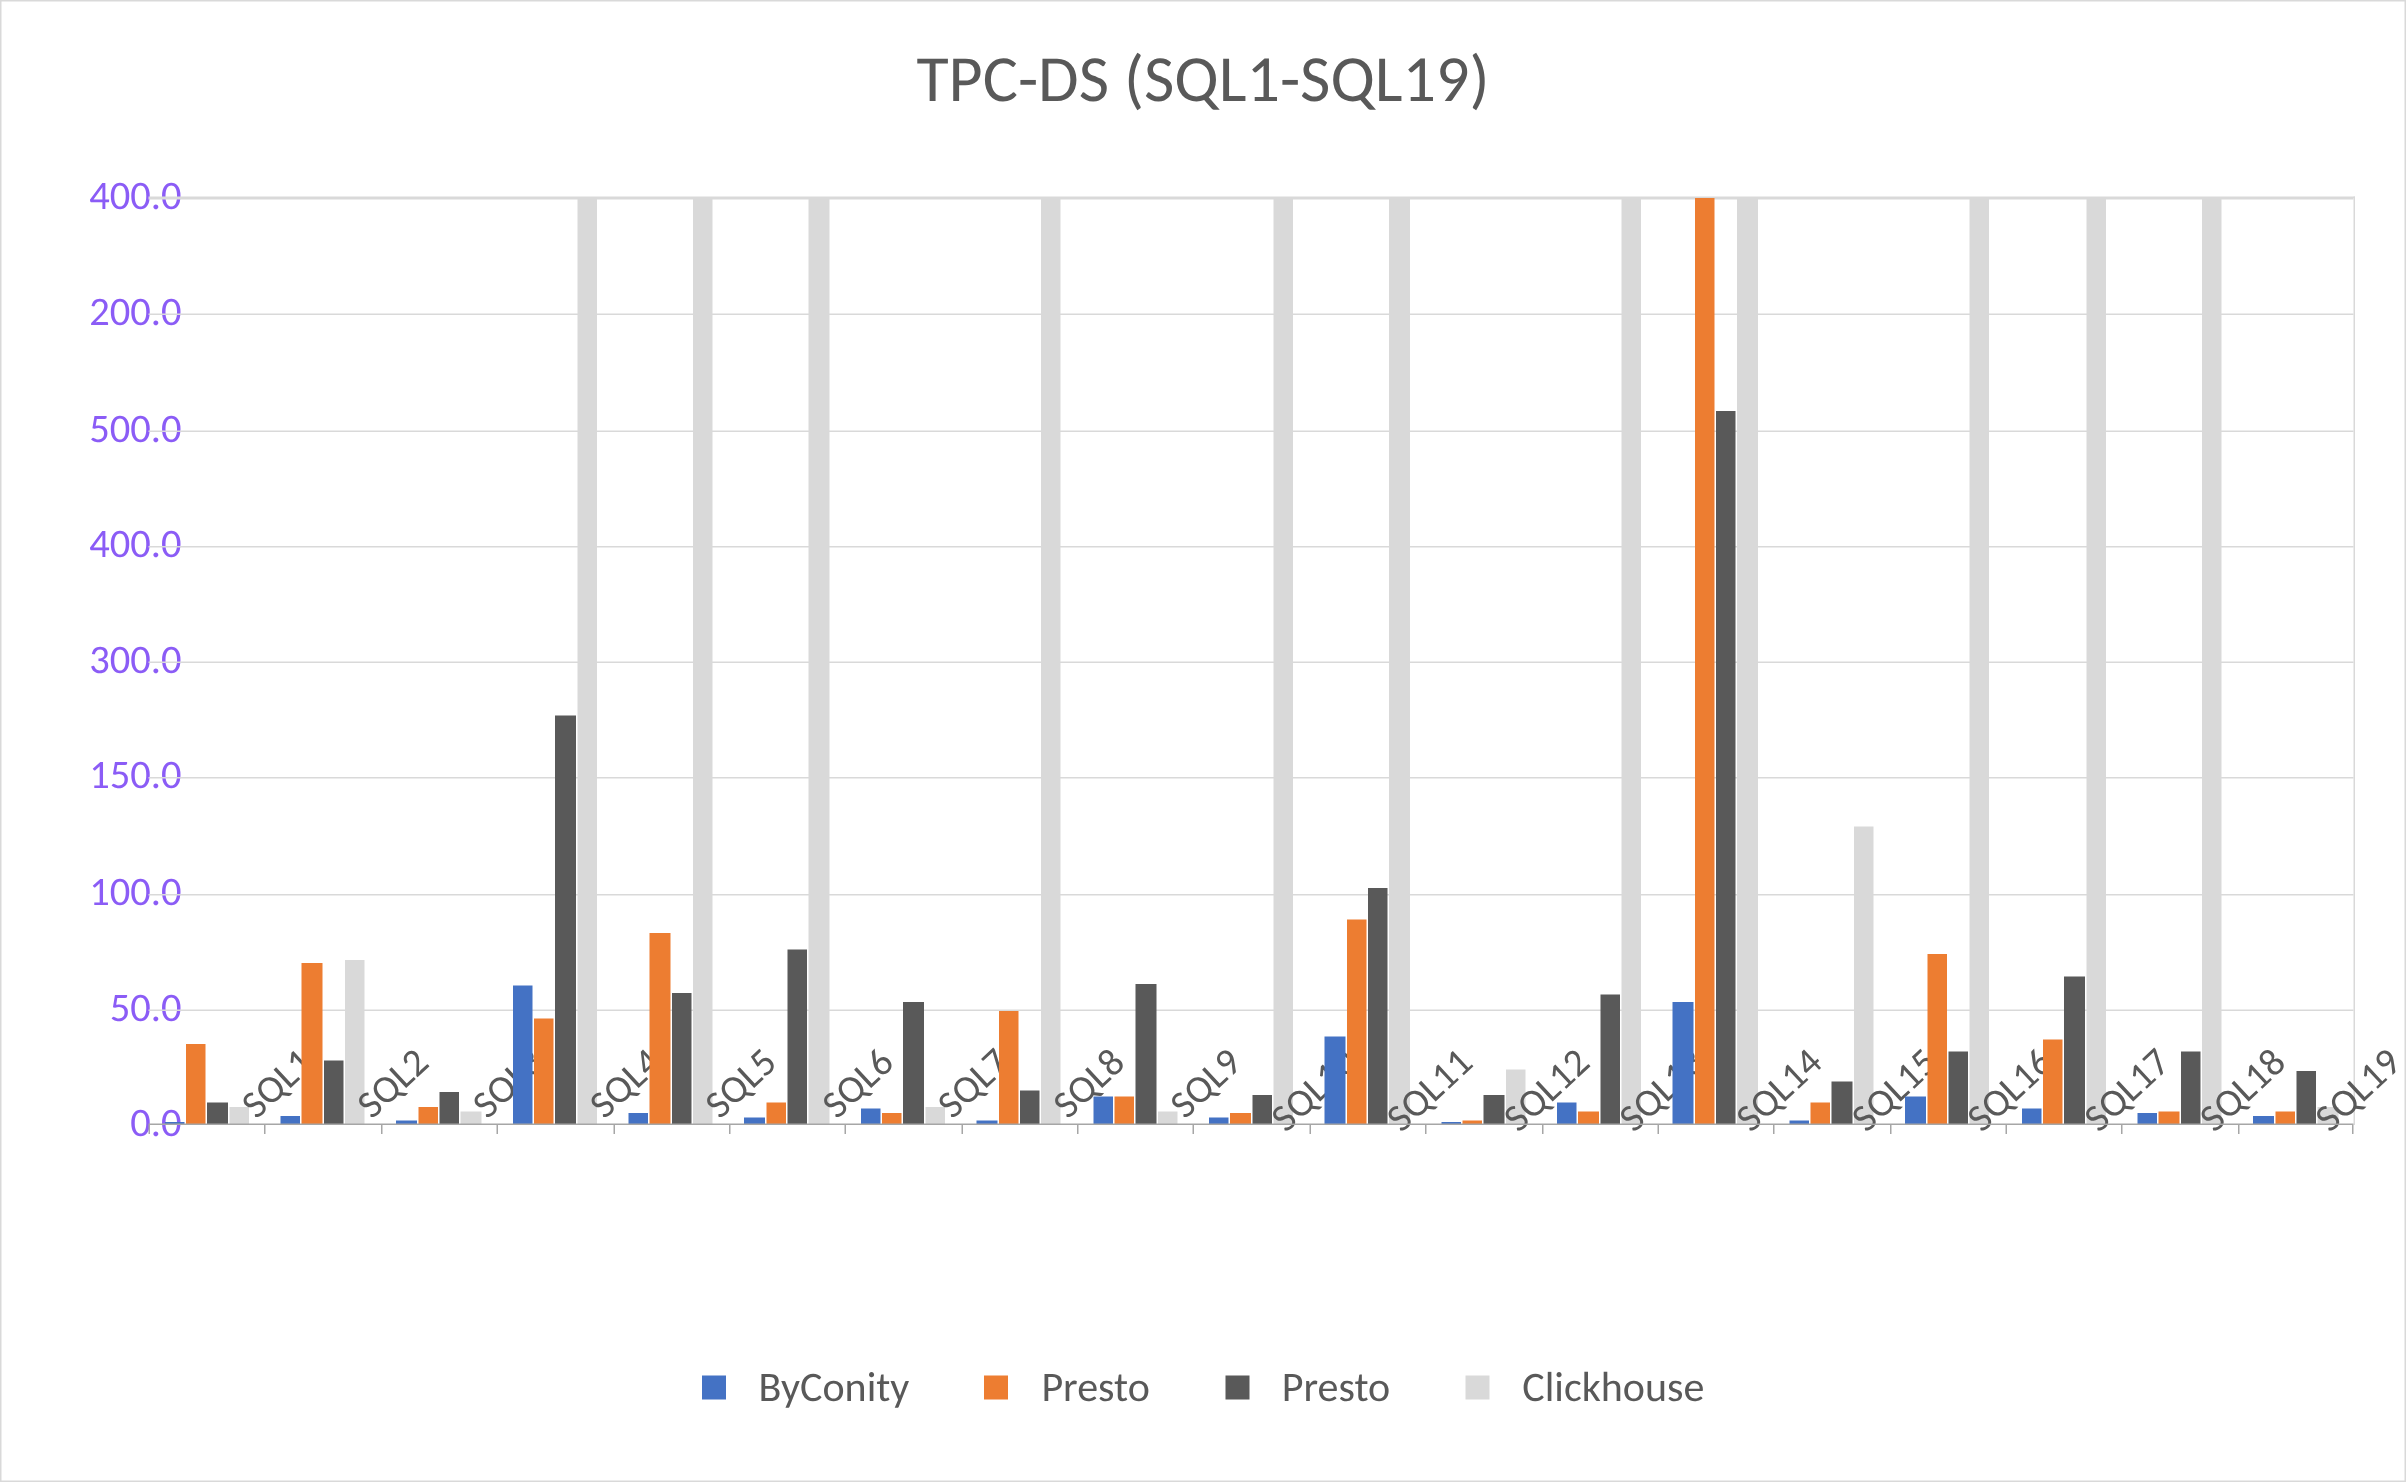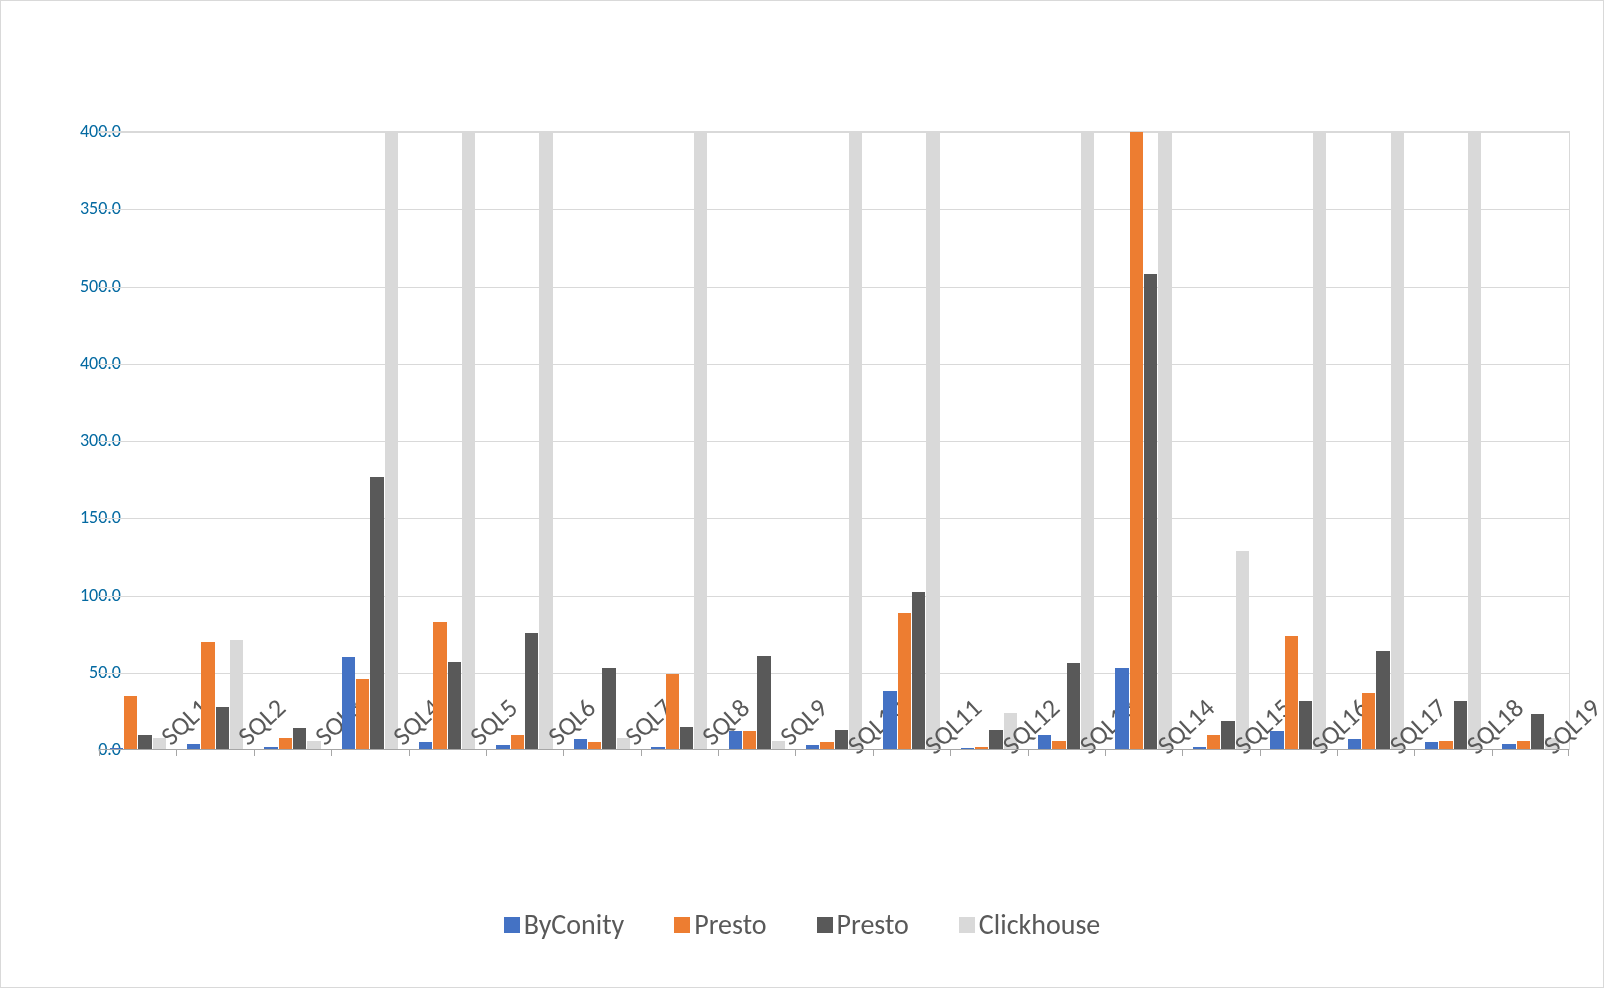--- a/index.html
+++ b/index.html
@@ -48,22 +48,22 @@
     left: 0;
     width: 100%;
     bottom: 0;
     border-top: 1px solid #a6a6a6;
   }
   .y-label {
     position: absolute;
     right: 1482px;
     width: 80px;
     text-align: right;
-    font-size: 18px;
-    color: #0369a1;
+    font-size: 27px;
+    color: #8b5cf6;
     transform: translateY(-50%);
   }
   .groups {
     position: absolute;
     left: 0;
     top: 0;
     width: 100%;
     height: 100%;
     display: flex;
   }
@@ -121,42 +121,43 @@
     top: 906px;
     display: flex;
     justify-content: center;
     gap: 50px;
     font-size: 28px;
     color: #595959;
   }
   .legend-item {
     display: flex;
     align-items: center;
-    gap: 4px;
+    gap: 22px;
   }
   .swatch {
     width: 16px;
     height: 16px;
   }
 </style>
 </head>
 <body>
 
 <div class="chart-outer">
 
+  <div class="title">TPC-DS (SQL1-SQL19)</div>
 
   <div id="y-labels">
       <div class="y-label" style="top: 748px;">0.0</div>
       <div class="y-label" style="top: 670.75px;">50.0</div>
       <div class="y-label" style="top: 593.5px;">100.0</div>
       <div class="y-label" style="top: 516.25px;">150.0</div>
       <div class="y-label" style="top: 439px;">300.0</div>
       <div class="y-label" style="top: 361.75px;">400.0</div>
       <div class="y-label" style="top: 284.5px;">500.0</div>
-      <div class="y-label" style="top: 207.25px;">350.0</div>
+      <div class="y-label" style="top: 207.25px;">200.0</div>
       <div class="y-label" style="top: 130px;">400.0</div>
     </div>
 
   <div class="plot-area">
     <div id="gridlines">
         <div class="gridline" style="top: 87.5%;"></div>
         <div class="gridline" style="top: 75%;"></div>
         <div class="gridline" style="top: 62.5%;"></div>
         <div class="gridline" style="top: 50%;"></div>
         <div class="gridline" style="top: 37.5%;"></div>

